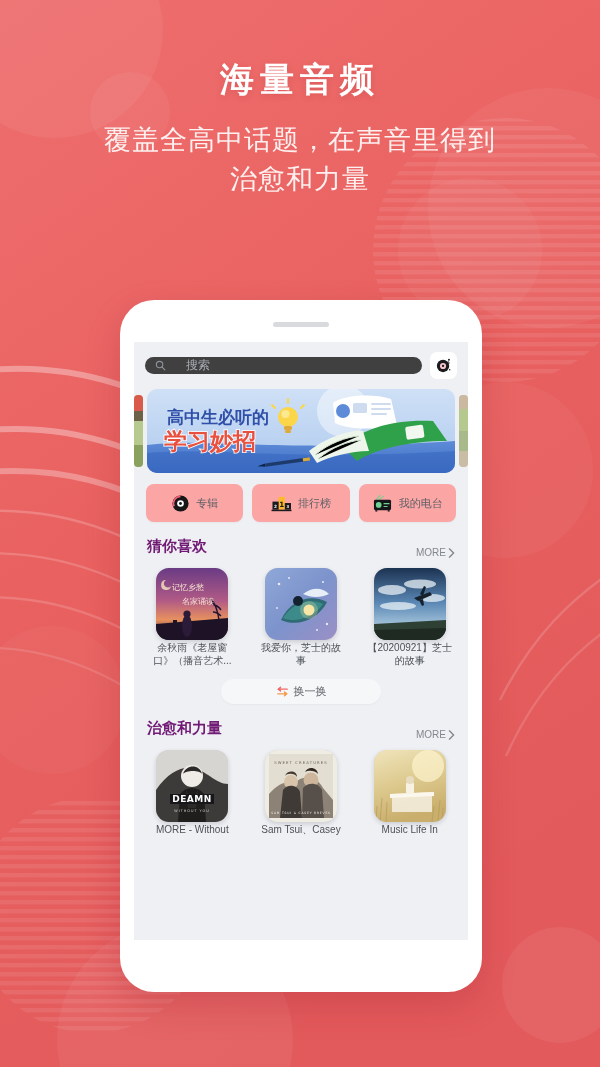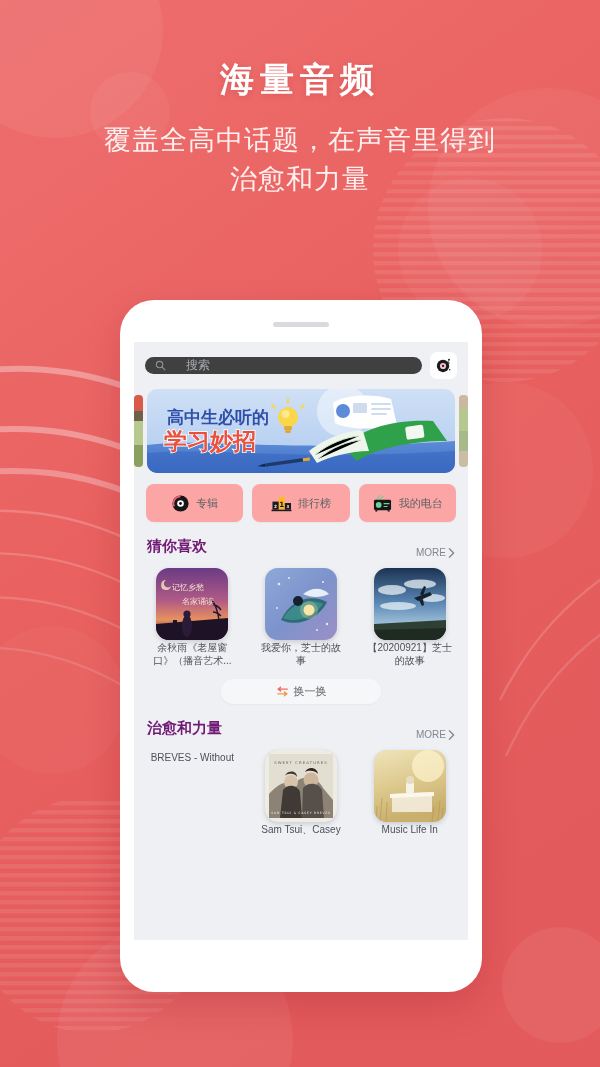--- a/index.html
+++ b/index.html
@@ -475,21 +475,34 @@
       <span class="sec-more">
         <span>MORE</span>
         <svg width="7" height="10" viewBox="0 0 8 12">
           <path d="M1.5 1 L6.5 6 L1.5 11" fill="none" stroke="#82868d" stroke-width="1.6" stroke-linecap="round"></path>
         </svg>
       </span>
     </div>
 
     <div class="cards">
       <div class="card">
-        <div class="card-title">BREVES - Without</div>
+        <div class="thumb">
+          <svg viewBox="0 0 72 72">
+            <rect width="72" height="72" fill="#d7d5d2"></rect>
+            <path d="M0 40 C 12 22, 26 16, 36 18 C 50 20, 60 34, 72 34 L72 72 L0 72 Z" fill="#3c3b39"></path>
+            <circle cx="36" cy="26" r="11" fill="#efece7"></circle>
+            <path d="M27 24 C 30 14, 44 14, 46 24 C 44 20, 30 20, 27 24 Z" fill="#2c2b29"></path>
+            <path d="M24 44 C 30 36, 42 36, 48 44 L50 72 L22 72 Z" fill="#1f1e1d"></path>
+            <path d="M30 40 L36 50 L42 40 L40 58 L32 58 Z" fill="#2c2b29"></path>
+            <rect x="14" y="44" width="44" height="10" fill="#17161a"></rect>
+            <text x="36" y="52" font-family="DejaVu Sans, sans-serif" font-size="9" font-weight="bold" fill="#ffffff" text-anchor="middle" letter-spacing="0.5">DEAMN</text>
+            <text x="36" y="62" font-family="DejaVu Sans, sans-serif" font-size="3.4" fill="#d9d7d4" text-anchor="middle" letter-spacing="1">WITHOUT YOU</text>
+          </svg>
+        </div>
+        <div class="card-title">MORE - Without</div>
       </div>
 
       <div class="card">
         <div class="thumb">
           <svg viewBox="0 0 72 72">
             <rect width="72" height="72" fill="#efece4"></rect>
             <rect x="4" y="4" width="64" height="64" fill="#e3ded2"></rect>
             <path d="M4 44 C 14 32, 24 30, 30 34 C 36 24, 52 26, 58 38 L68 50 L68 68 L4 68 Z" fill="#8d8276"></path>
             <circle cx="26" cy="32" r="7" fill="#d8c3ab"></circle>
             <circle cx="46" cy="30" r="7.5" fill="#cdb69c"></circle>

